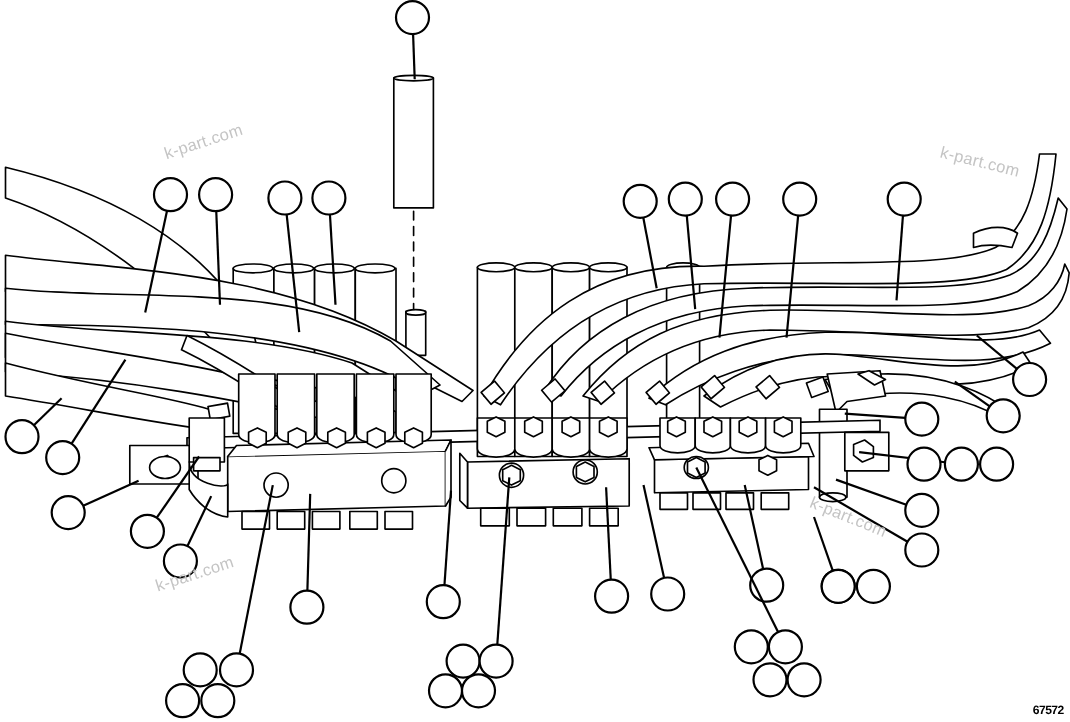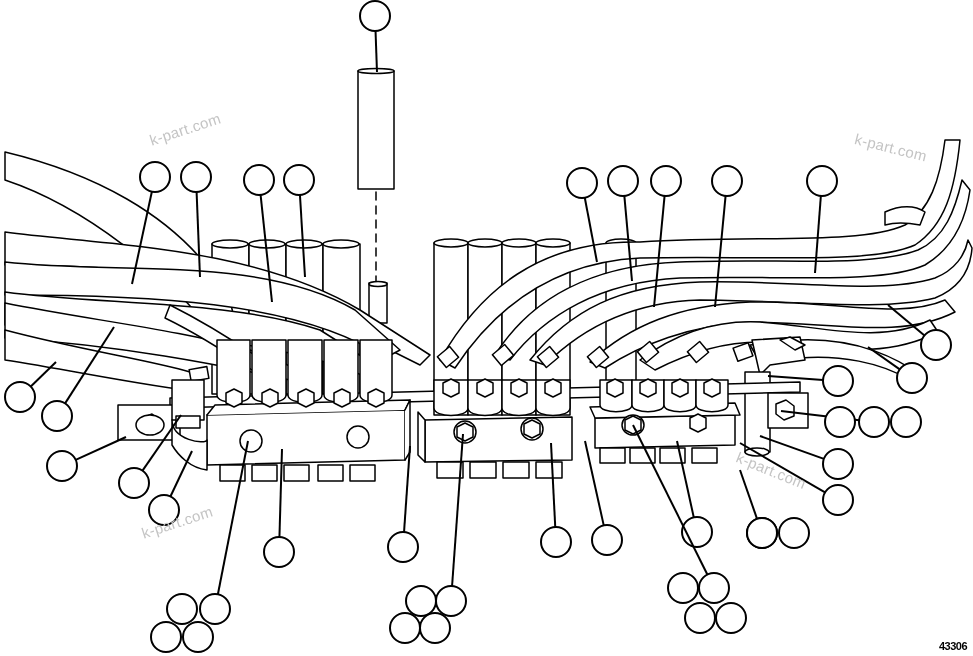--- a/index.html
+++ b/index.html
@@ -275,14 +275,14 @@
   </svg>
 
   
   <div id="wm-layer">
     <div class="wm" style="left:150px;top:132px;transform:rotate(-18deg);">k-part.com</div>
     <div class="wm" style="left:855px;top:130px;transform:rotate(14deg);">k-part.com</div>
     <div class="wm" style="left:142px;top:525px;transform:rotate(-18deg);">k-part.com</div>
     <div class="wm" style="left:737px;top:448px;transform:rotate(22deg);">k-part.com</div>
   </div>
 
-  <div class="fig-id">43306</div>
+  <div class="fig-id">67572</div>
 </div>
 
 </body></html>

